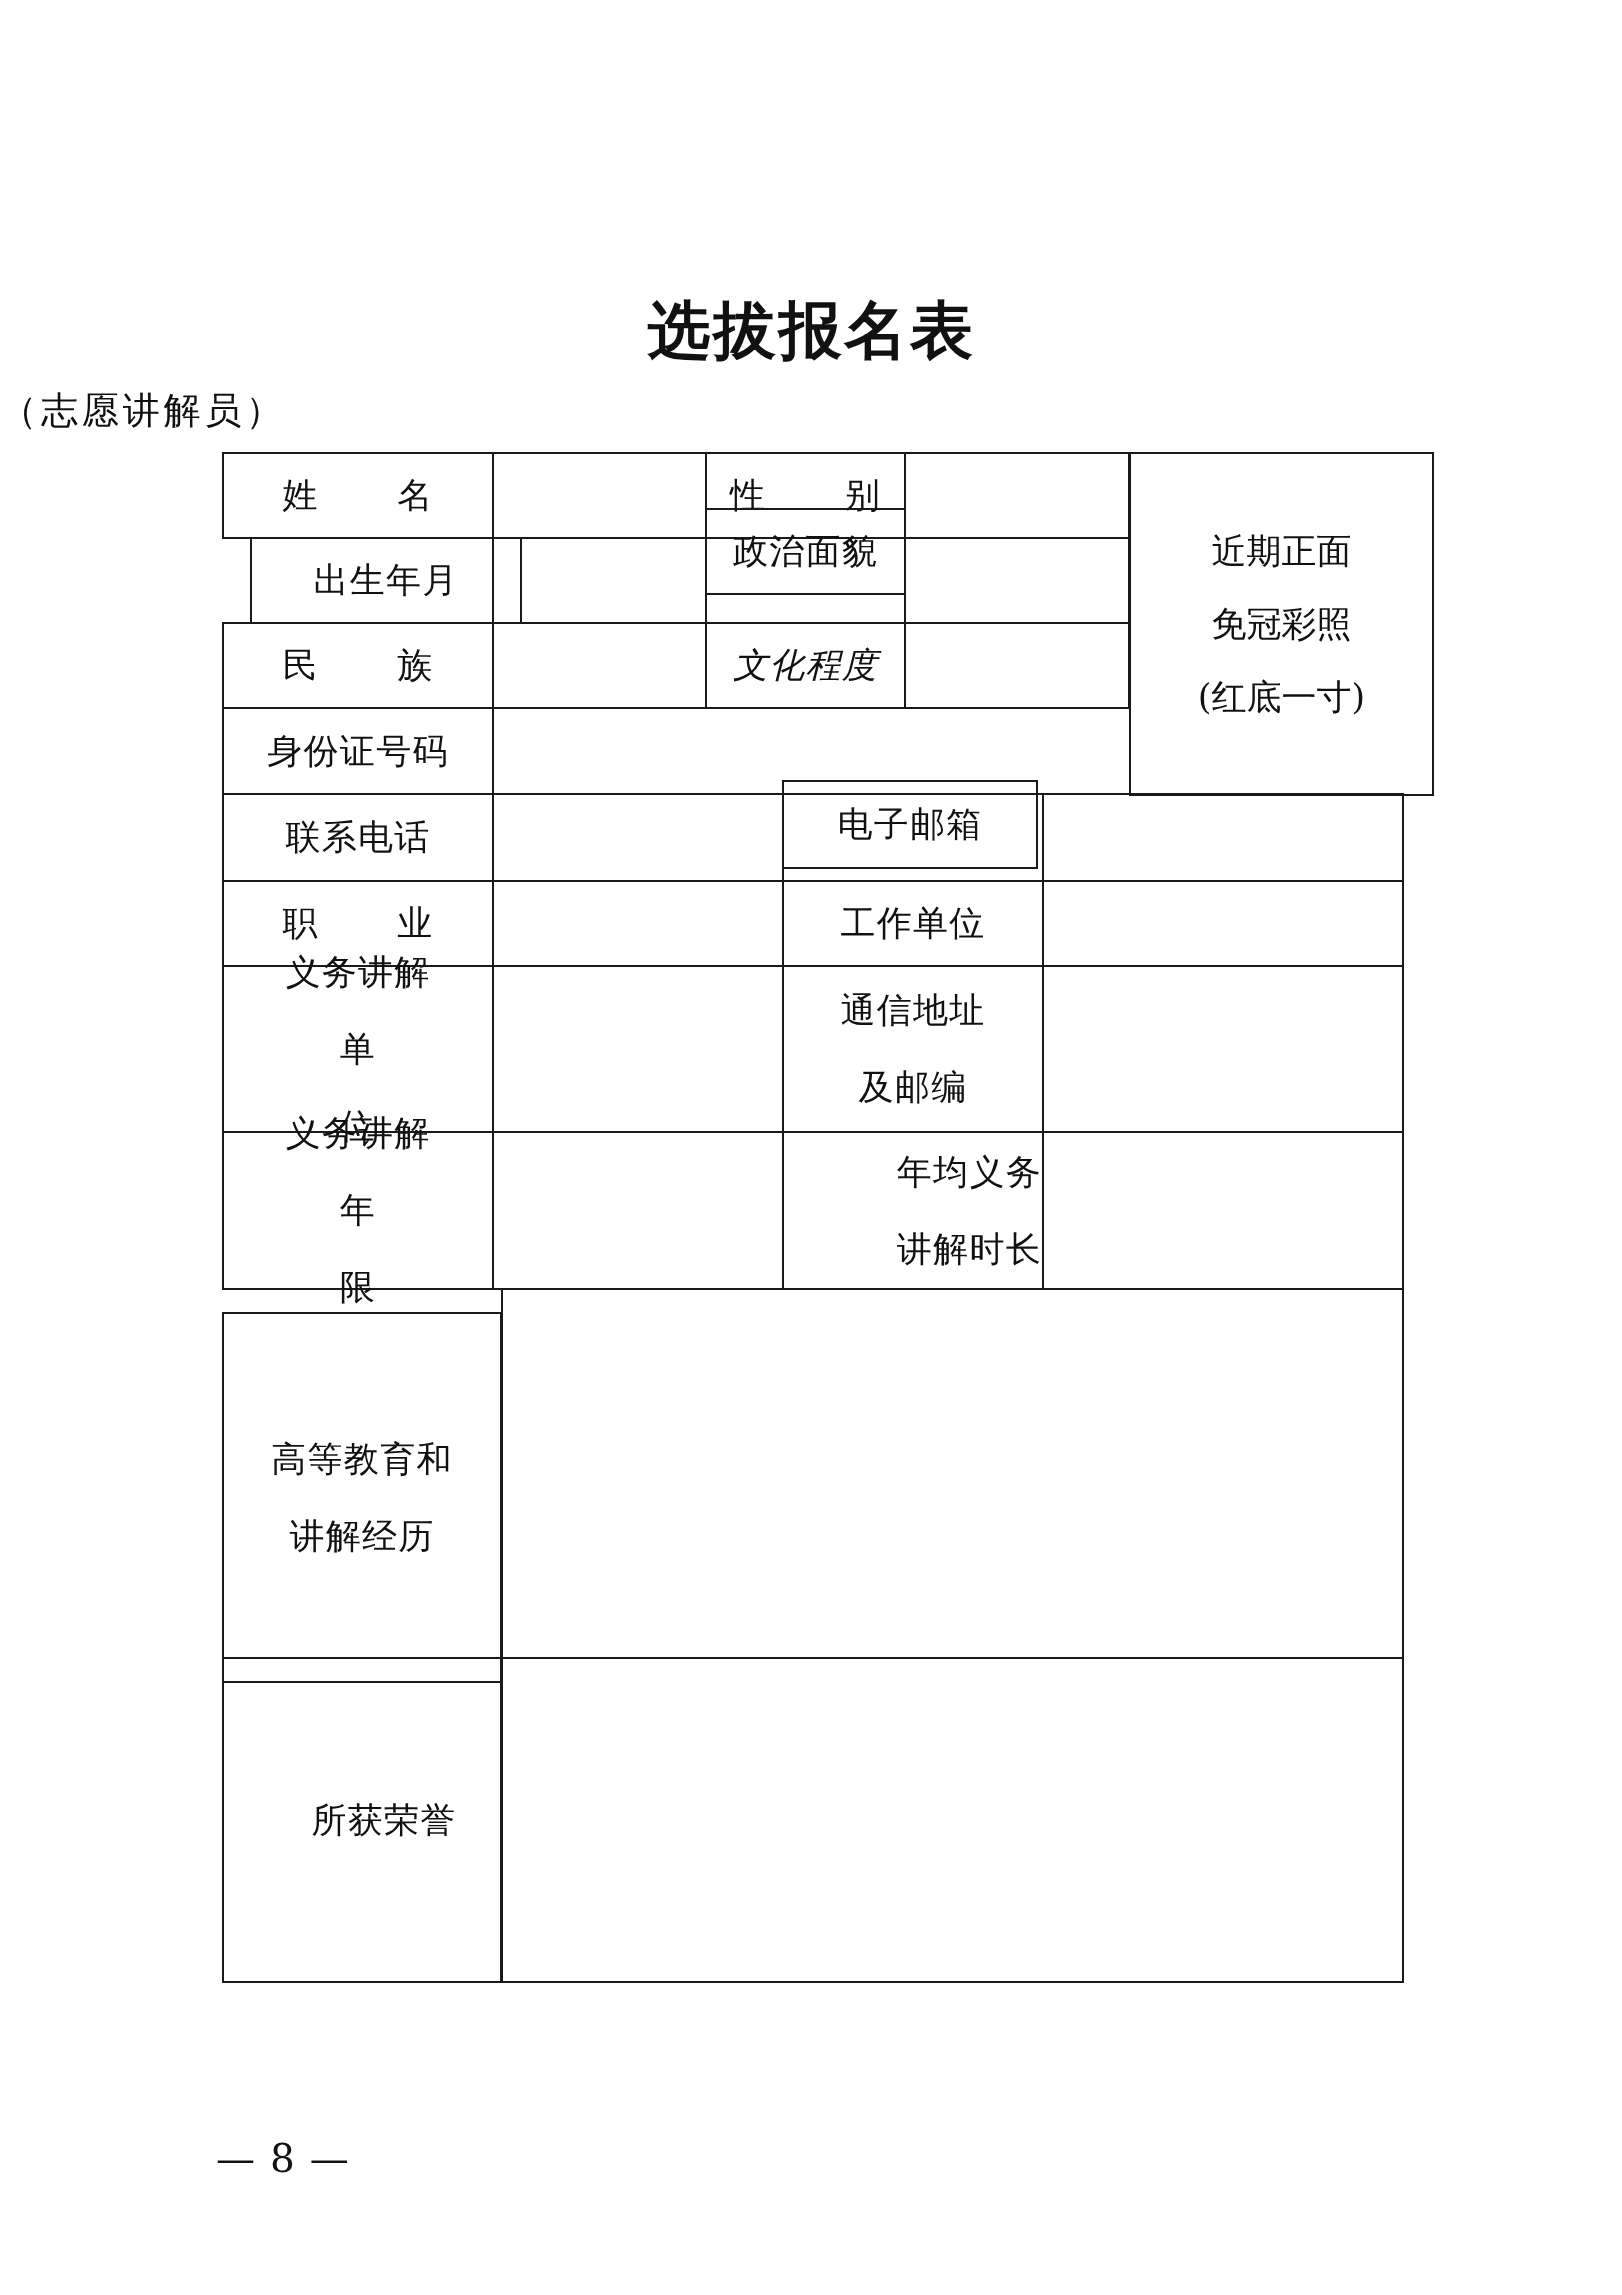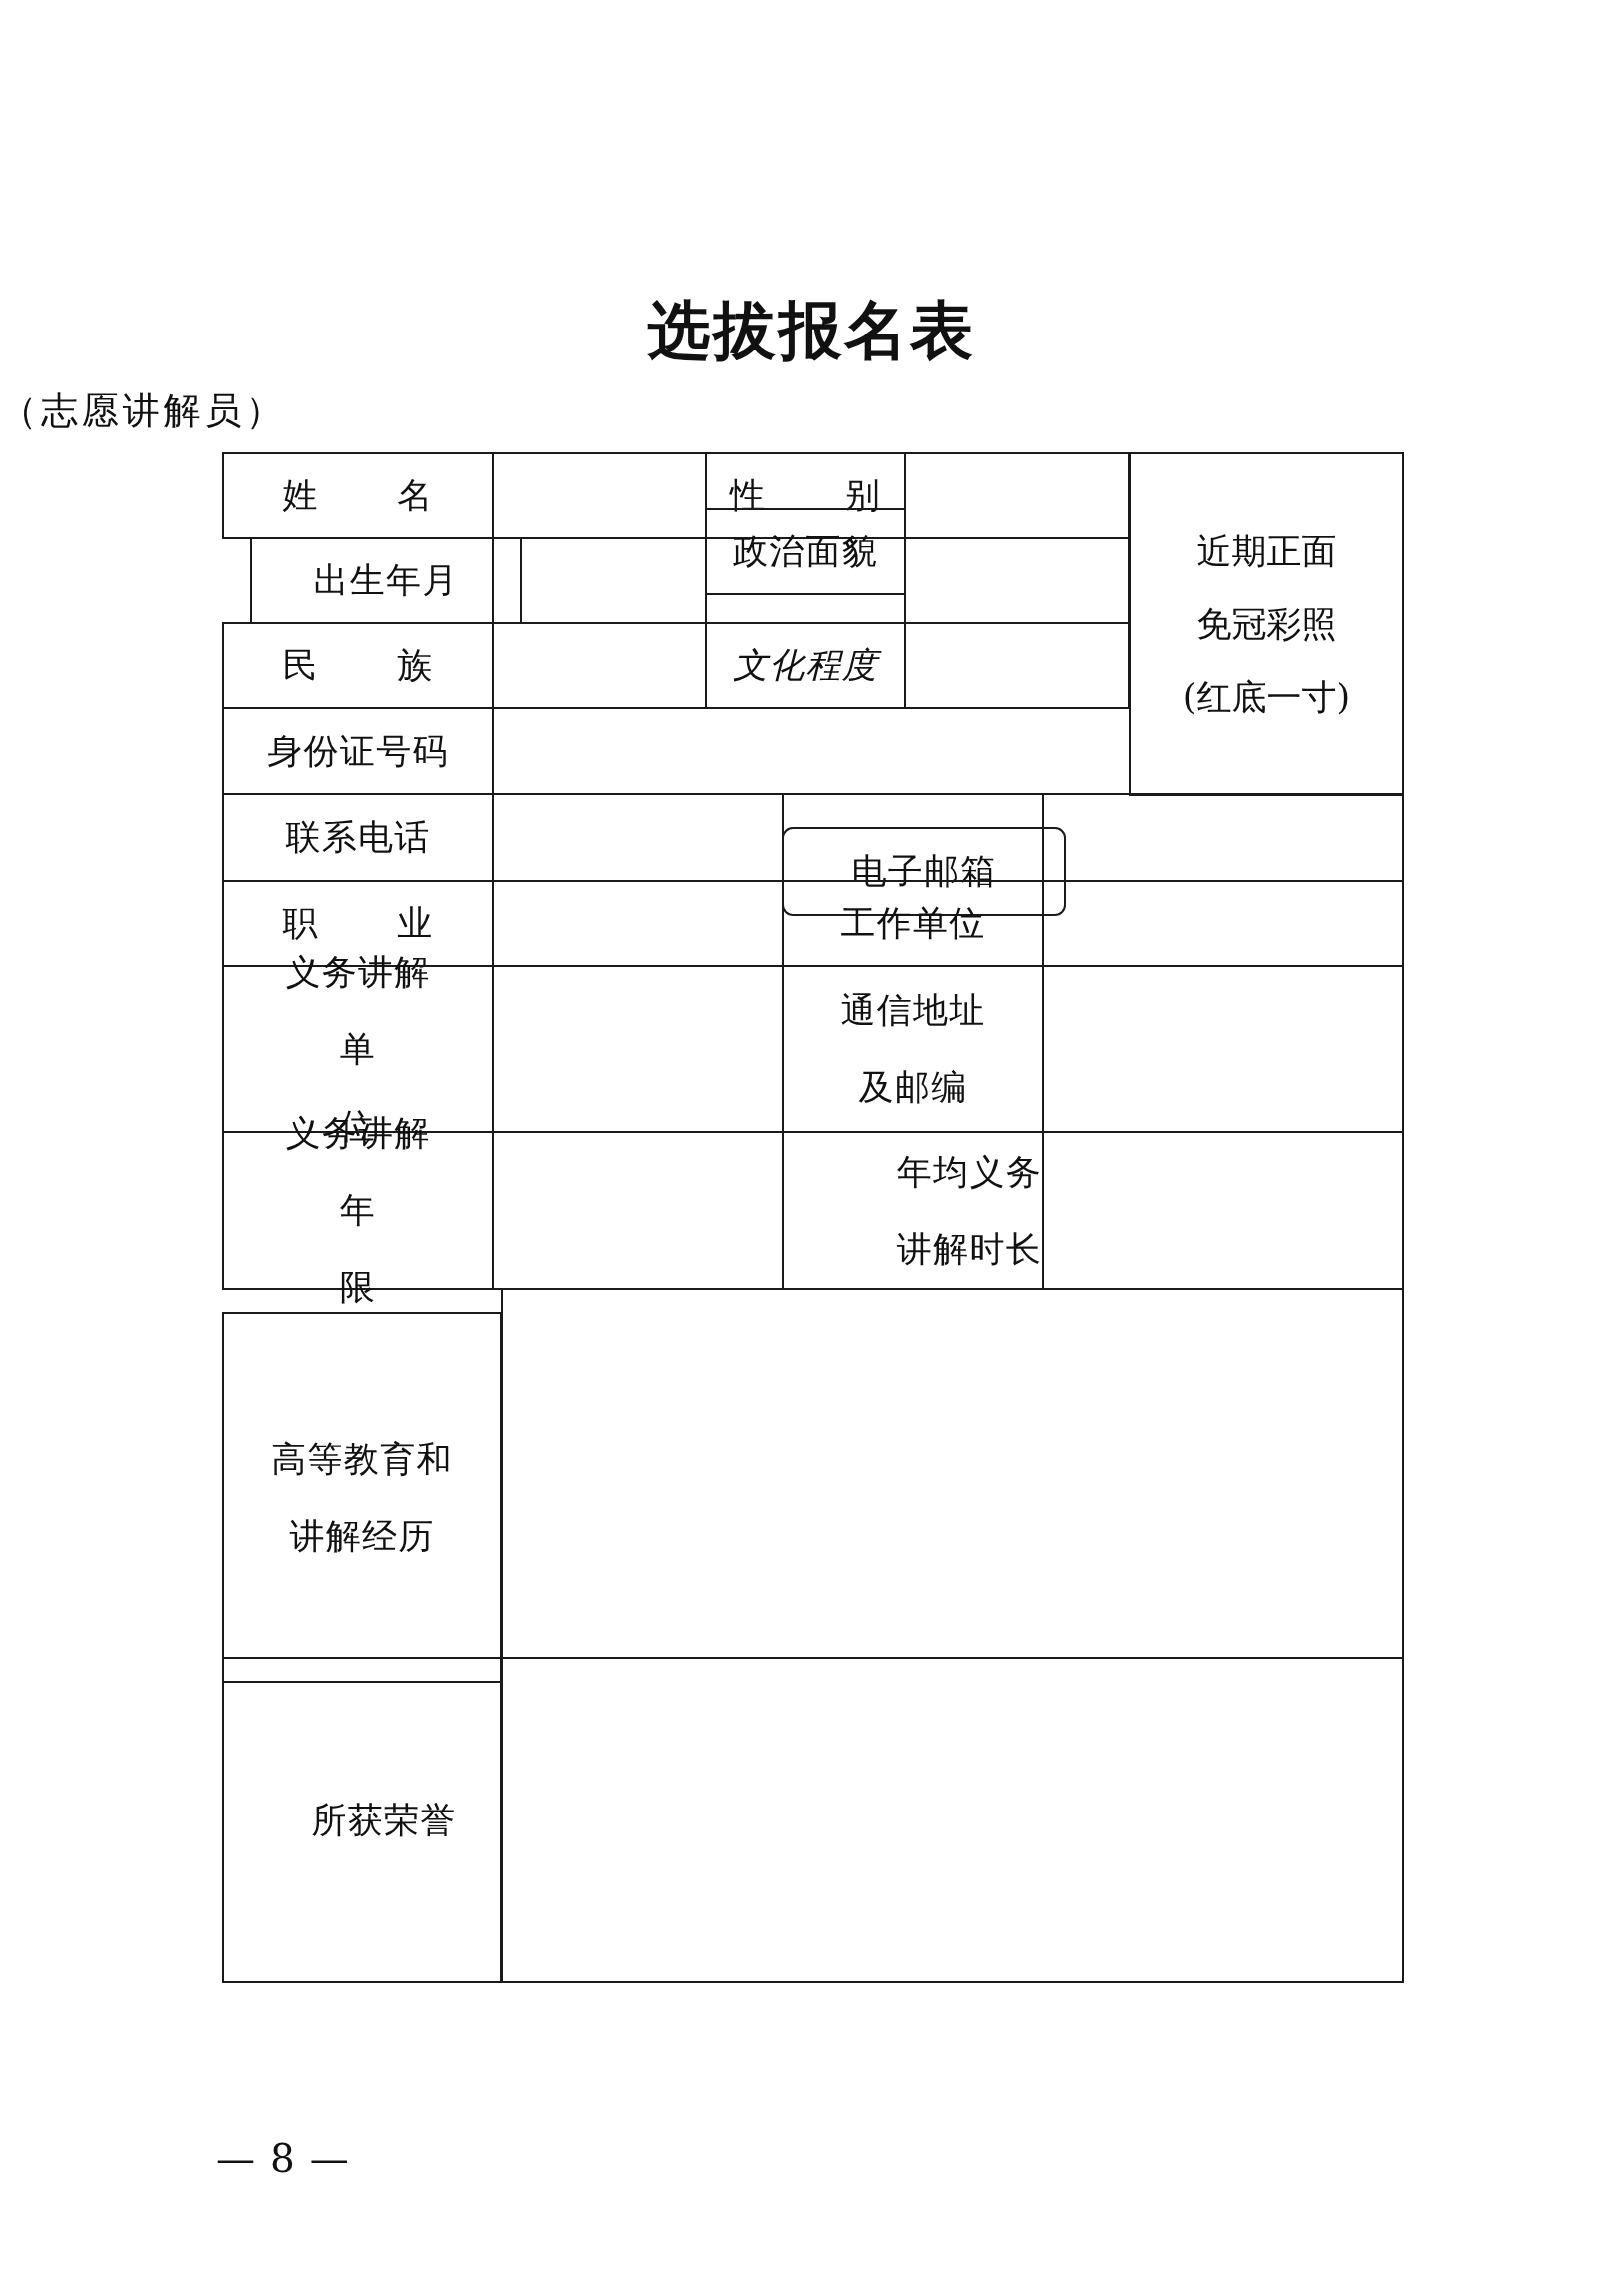--- a/index.html
+++ b/index.html
@@ -38,21 +38,21 @@
   </div>
   <div class="cell value" style="left:492px;top:452px;width:215px;height:87px;"></div>
   <div class="cell label" style="left:705px;top:452px;width:201px;height:87px;">
     <span class="spread">
         <span>性</span>
         <span>别</span>
       </span>
   </div>
   <div class="cell value" style="left:904px;top:452px;width:226px;height:87px;"></div>
 
-  <div class="cell stack photo" style="left:1129px;top:452px;width:275px;height:344px;">
+  <div class="cell stack photo" style="left:1129px;top:452px;width:305px;height:344px;">
     <span>近期正面</span>
     <span>免冠彩照</span>
     <span>(红底一寸)</span>
   </div>
 
   <div class="cell label" style="left:222px;top:537px;width:272px;height:87px;margin-left:28px;">出生年月</div>
   <div class="cell value" style="left:492px;top:537px;width:215px;height:87px;"></div>
   <div class="cell label" style="left:705px;top:508px;width:201px;height:87px;">政治面貌</div>
   <div class="cell value" style="left:904px;top:537px;width:226px;height:87px;"></div>
 
@@ -64,21 +64,21 @@
   </div>
   <div class="cell value" style="left:492px;top:622px;width:215px;height:87px;"></div>
   <div class="cell label" style="left:705px;top:622px;width:201px;height:87px;font-style:italic;">文化程度</div>
   <div class="cell value" style="left:904px;top:622px;width:226px;height:87px;"></div>
 
   <div class="cell label" style="left:222px;top:707px;width:272px;height:88px;">身份证号码</div>
   <div class="cell value" style="left:492px;top:707px;width:639px;height:88px;"></div>
 
   <div class="cell label" style="left:222px;top:793px;width:272px;height:89px;">联系电话</div>
   <div class="cell value" style="left:492px;top:793px;width:292px;height:89px;"></div>
-  <div class="cell label" style="left:782px;top:827px;width:284px;height:89px;border-radius:11px;">电子邮箱</div>
+  <div class="cell label" style="left:782px;top:780px;width:256px;height:89px;">电子邮箱</div>
   <div class="cell value" style="left:1042px;top:793px;width:362px;height:89px;"></div>
 
   <div class="cell label" style="left:222px;top:880px;width:272px;height:87px;">
     <span class="spread">
         <span>职</span>
         <span>业</span>
       </span>
   </div>
   <div class="cell value" style="left:492px;top:880px;width:292px;height:87px;"></div>
   <div class="cell label" style="left:782px;top:880px;width:262px;height:87px;">工作单位</div>

